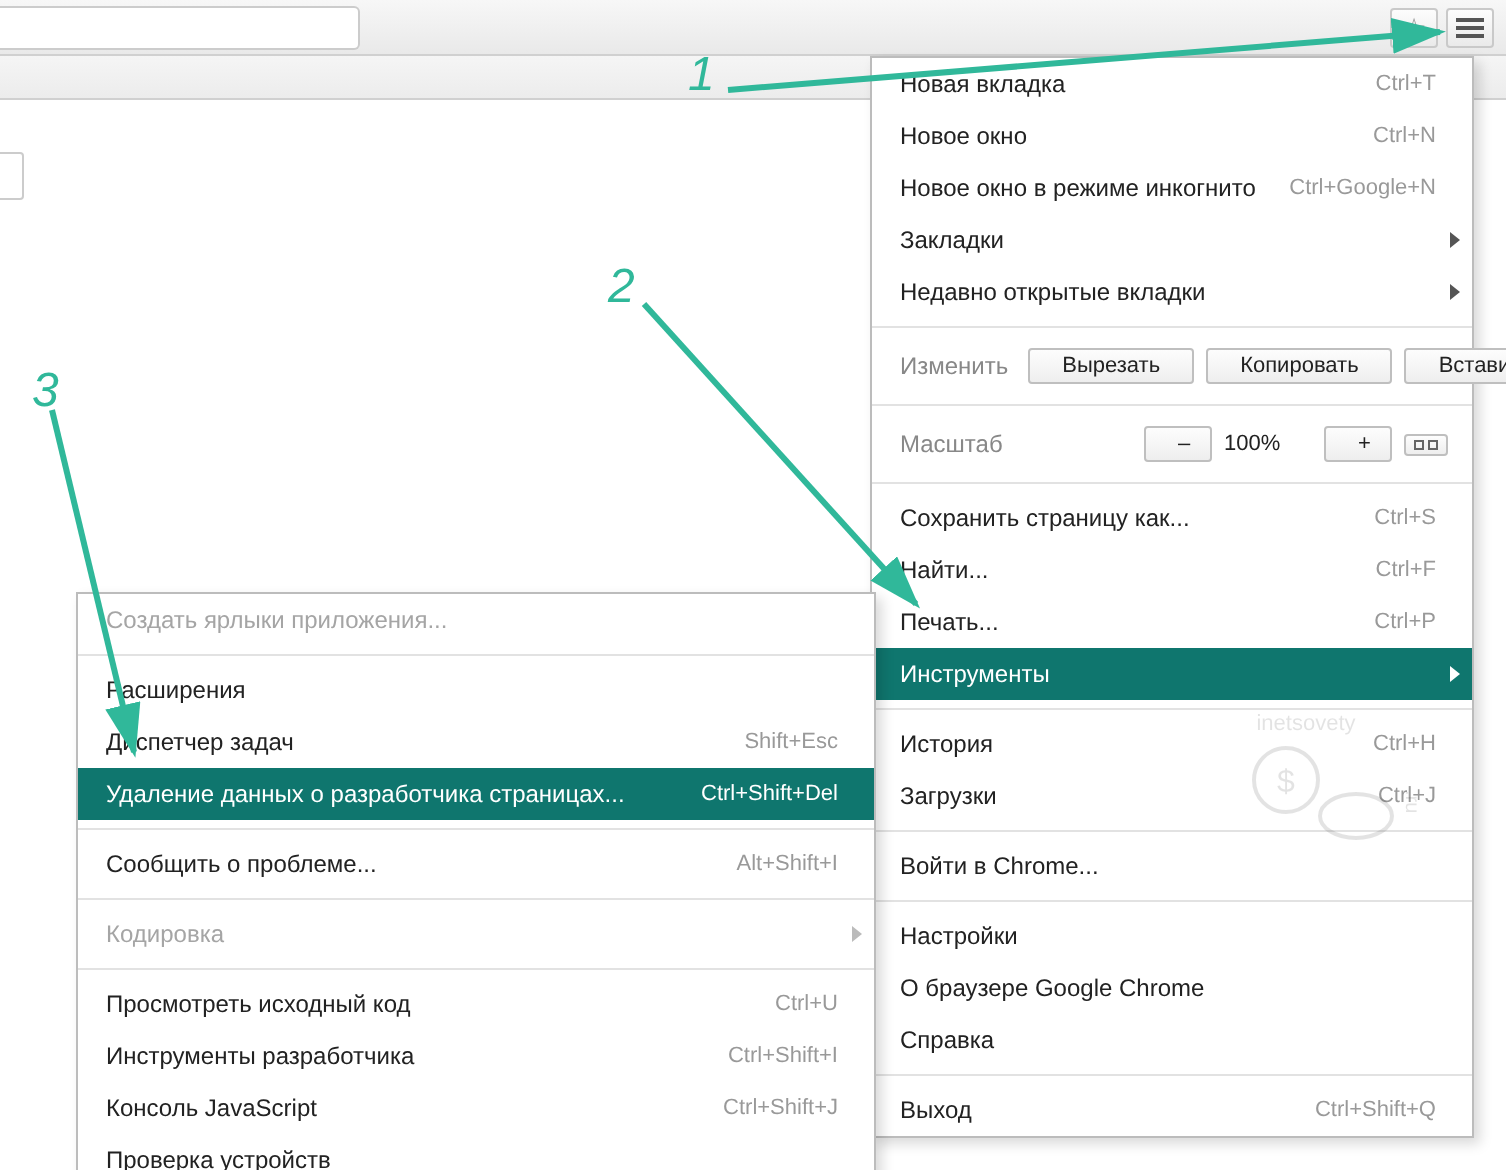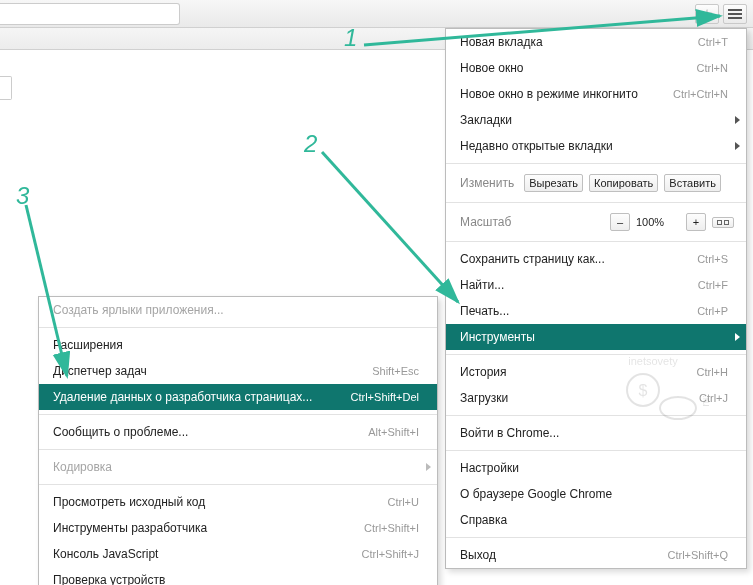--- a/index.html
+++ b/index.html
@@ -47,21 +47,21 @@
 
   
   .smallbox {
     position:absolute; top:76px; left:0; width:12px; height:24px;
     border:1px solid #ccc; border-left:none; border-radius:0 2px 2px 0;
     background:#fff;
   }
 
   
   .menu {
-    position: absolute; top: 28px; right: 6px; width: 302px;
+    position: absolute; top: 28px; right: 16px; width: 302px;
     background: #fff; border: 1px solid #bcbcbc;
     box-shadow: 3px 3px 6px rgba(0,0,0,.15);
   }
   .mi {
     display: flex; align-items: center;
     padding: 6px 18px 6px 14px; white-space: nowrap;
     position: relative;
   }
   .mi .lbl { flex: 1; }
   .mi .sc { color: #999; font-size: 11px; }
@@ -72,21 +72,21 @@
     width:0;height:0;border-top:4px solid transparent;
     border-bottom:4px solid transparent; border-left:5px solid #555;
   }
   .mi.sel .arrow { border-left-color:#fff; }
   .sep { height:1px; background:#e2e2e2; margin:4px 0; }
 
   
   .rowflex { display:flex; align-items:center; padding:6px 12px 6px 14px; gap:6px; }
   .rowflex .lead { color:#888; margin-right:4px; }
   .btn {
-    padding:2px 4px; border:1px solid #bfbfbf; border-radius:2px;
+    padding:2px 16px; border:1px solid #bfbfbf; border-radius:2px;
     background:linear-gradient(#fdfdfd,#eee); font-size:11px;
   }
   .zoombtn { width:20px; text-align:center; }
   .zoomv { width:44px; text-align:left; font-size:11px; }
   .fsbtn { display:flex; gap:2px; padding:2px 4px; }
   .corner { width:5px; height:5px; border:1px solid #666; }
 
   
   .submenu {
     position:absolute; top:296px; left:38px; width:400px;
@@ -128,21 +128,21 @@
   <div class="mi">
     <span class="lbl">Новая вкладка</span>
     <span class="sc">Ctrl+T</span>
   </div>
   <div class="mi">
     <span class="lbl">Новое окно</span>
     <span class="sc">Ctrl+N</span>
   </div>
   <div class="mi">
     <span class="lbl">Новое окно в режиме инкогнито</span>
-    <span class="sc">Ctrl+Ctrl+N</span>
+    <span class="sc">Ctrl+Google+N</span>
   </div>
   <div class="mi">
     <span class="lbl">Закладки</span>
     <span class="arrow"></span>
   </div>
   <div class="mi">
     <span class="lbl">Недавно открытые вкладки</span>
     <span class="arrow"></span>
   </div>
   <div class="sep"></div>

